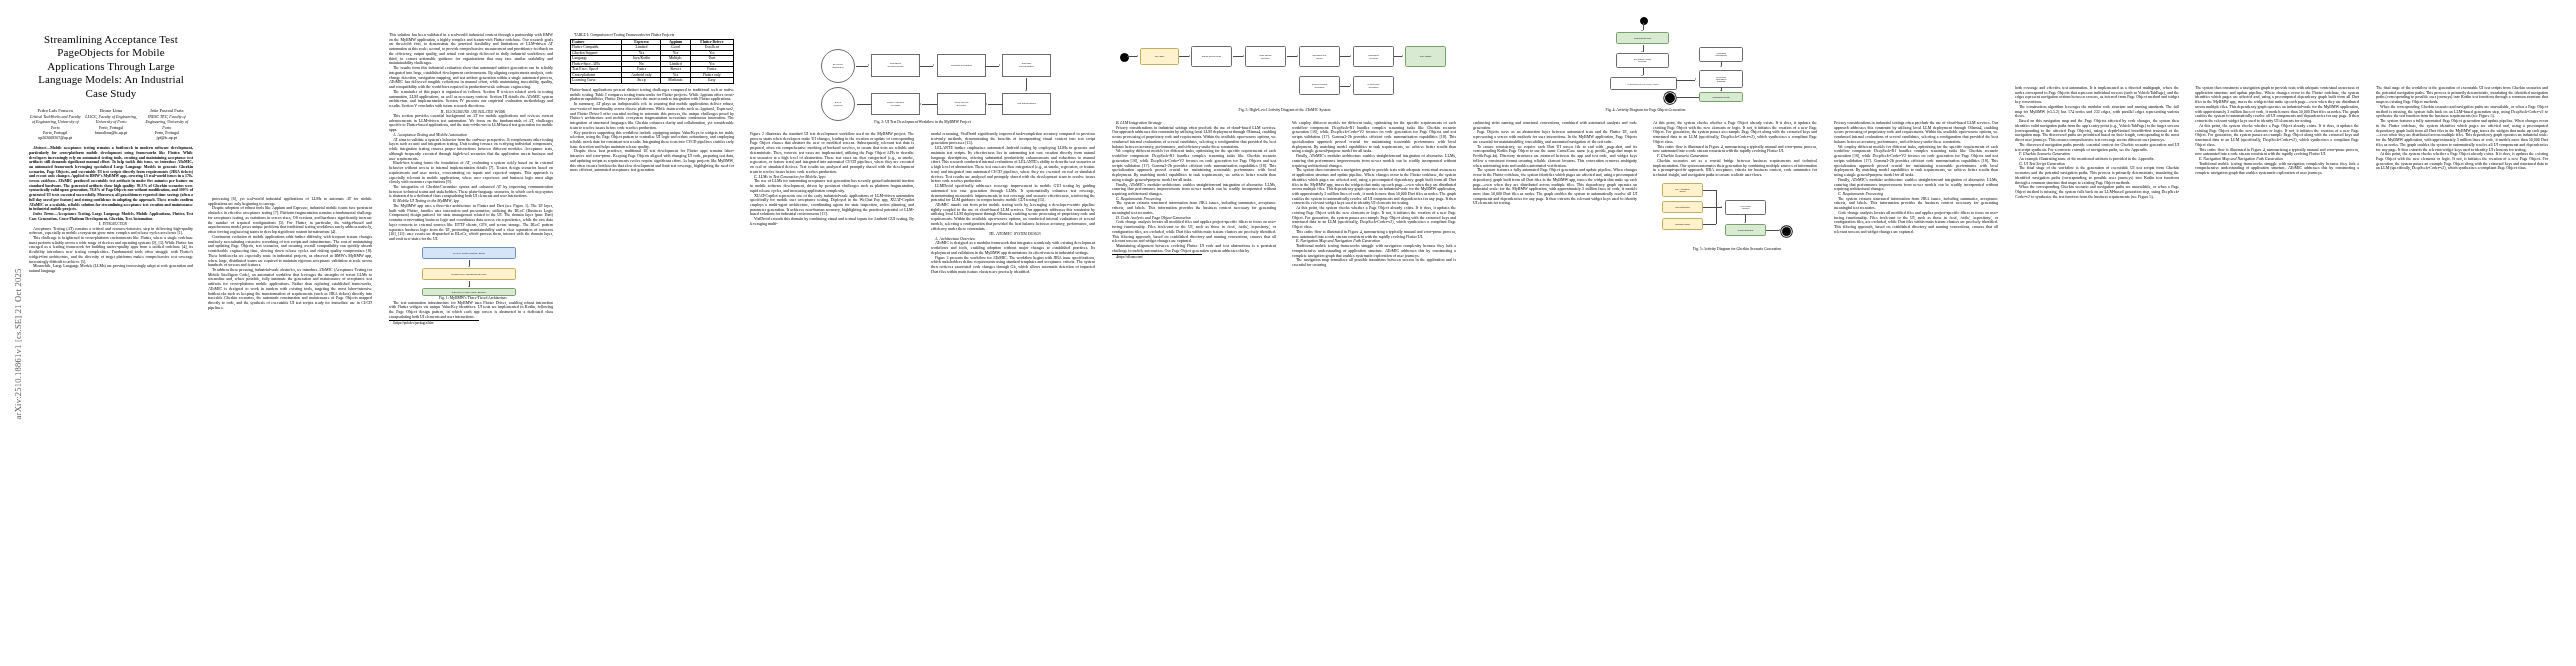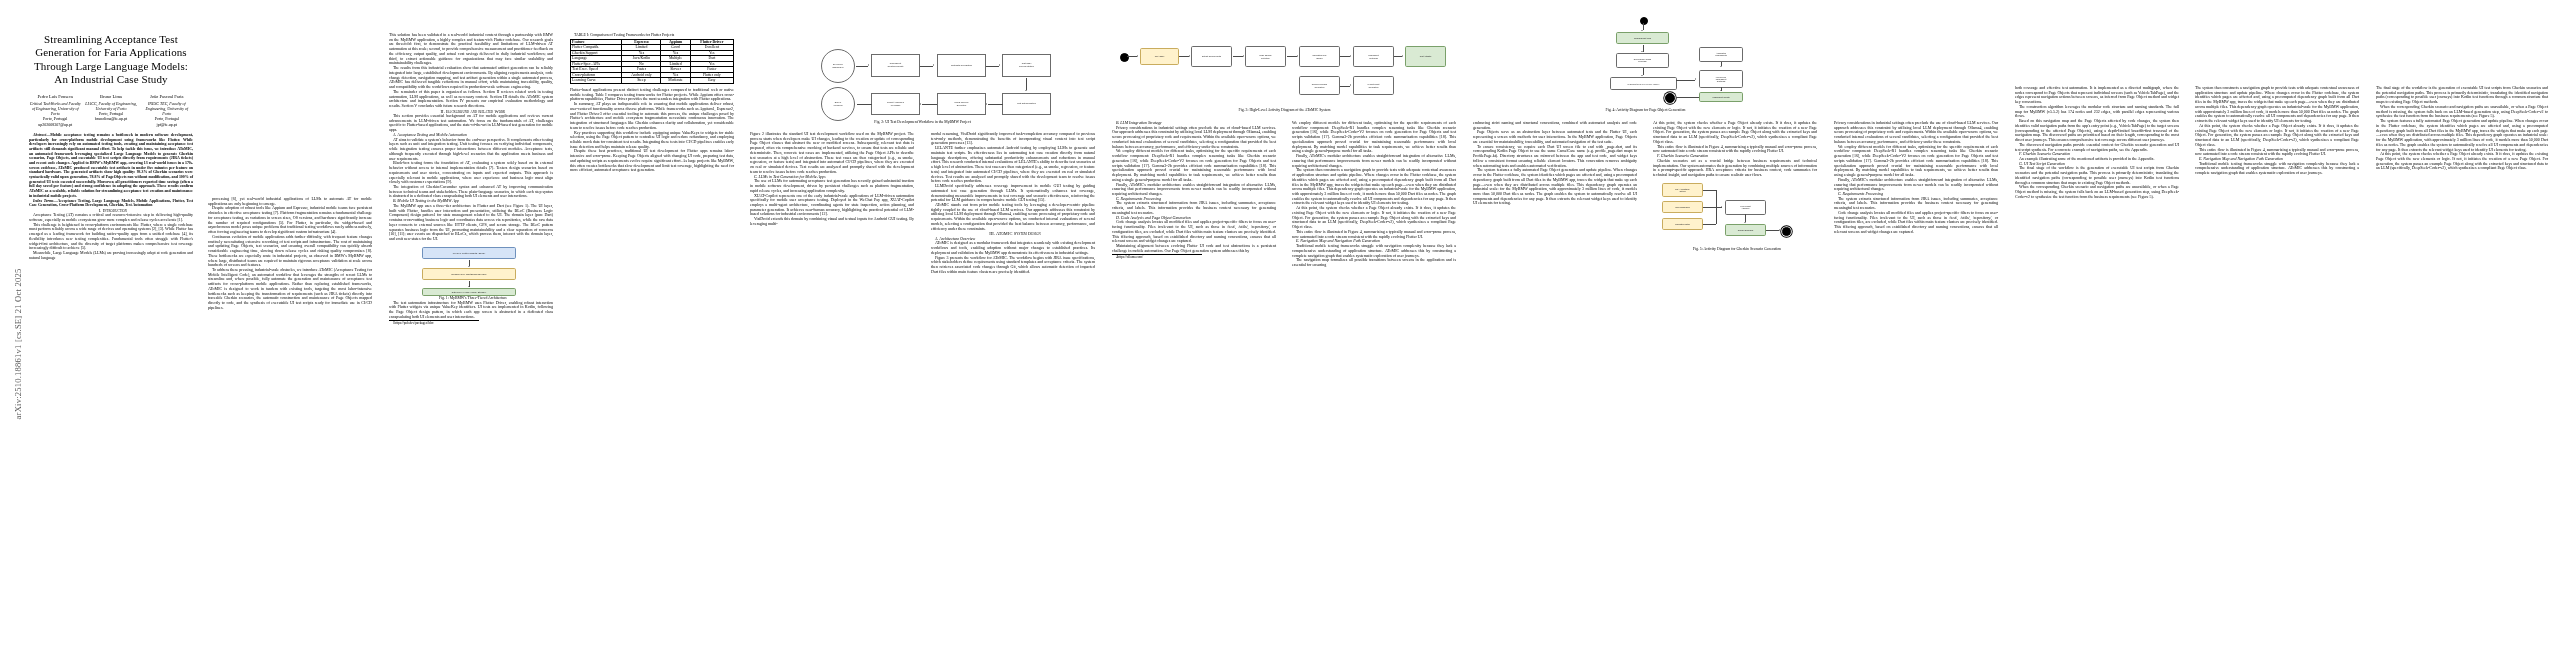--- a/index.html
+++ b/index.html
@@ -75,21 +75,21 @@
   .ar-d{border-top:1.7px solid #4a4a4a;border-left:1.1px solid transparent;border-right:1.1px solid transparent;}
 </style>
 </head>
 <body>
 
 <div class="page">
 
   <div class="arxiv-stamp">arXiv:2510.18861v1  [cs.SE]  21 Oct 2025</div>
 
   <div class="col" style="left:29px;width:164px;top:33px;">
-    <div class="title">Streamlining Acceptance Test Generation for Faria Applications Through Large Language Models: An Industrial Case Study</div>
+    <div class="title">Streamlining Acceptance Test PageObjects for Mobile Applications Through Large Language Models: An Industrial Case Study</div>
 
     <div class="authors">
       <div class="author">
         <div class="nm">Pedro Luís Fonseca</div>
         <div class="aff">Critical TechWorks and Faculty of Engineering, University of Porto</div>
         <div>Porto, Portugal</div>
         <div>up202008307@up.pt</div>
       </div>
       <div class="author">
         <div class="nm">Bruno Lima</div>

